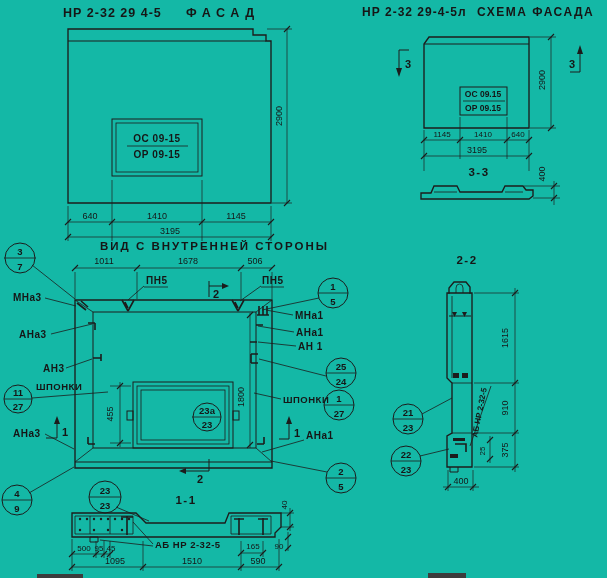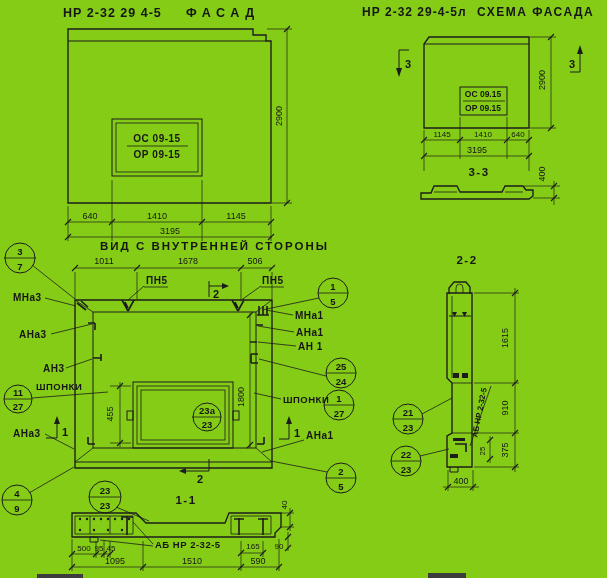--- a/index.html
+++ b/index.html
@@ -1,16 +1,16 @@
 <!DOCTYPE html>
 <html><head>
 <meta charset="utf-8">
 <style>
   html,body{margin:0;padding:0;background:#ffffff;}
-  .sheet{position:relative;width:607px;height:578px;background:#84cc16;overflow:hidden;}
+  .sheet{position:relative;width:607px;height:578px;background:#14b8a6;overflow:hidden;}
   svg{display:block;}
   
   .ol  {fill:none;stroke:#1c1c1c;stroke-width:1.35;stroke-linejoin:miter;stroke-linecap:square;}
   .med {fill:none;stroke:#1c1c1c;stroke-width:1.0;}
   .thin{fill:none;stroke:#1c1c1c;stroke-width:.8;}
   .dim {fill:none;stroke:#1c1c1c;stroke-width:.7;}
   .tick{fill:none;stroke:#1c1c1c;stroke-width:1.1;}
   .det {fill:none;stroke:#1c1c1c;stroke-width:1.6;}
   .fillb{fill:#1c1c1c;stroke:none;}
   

